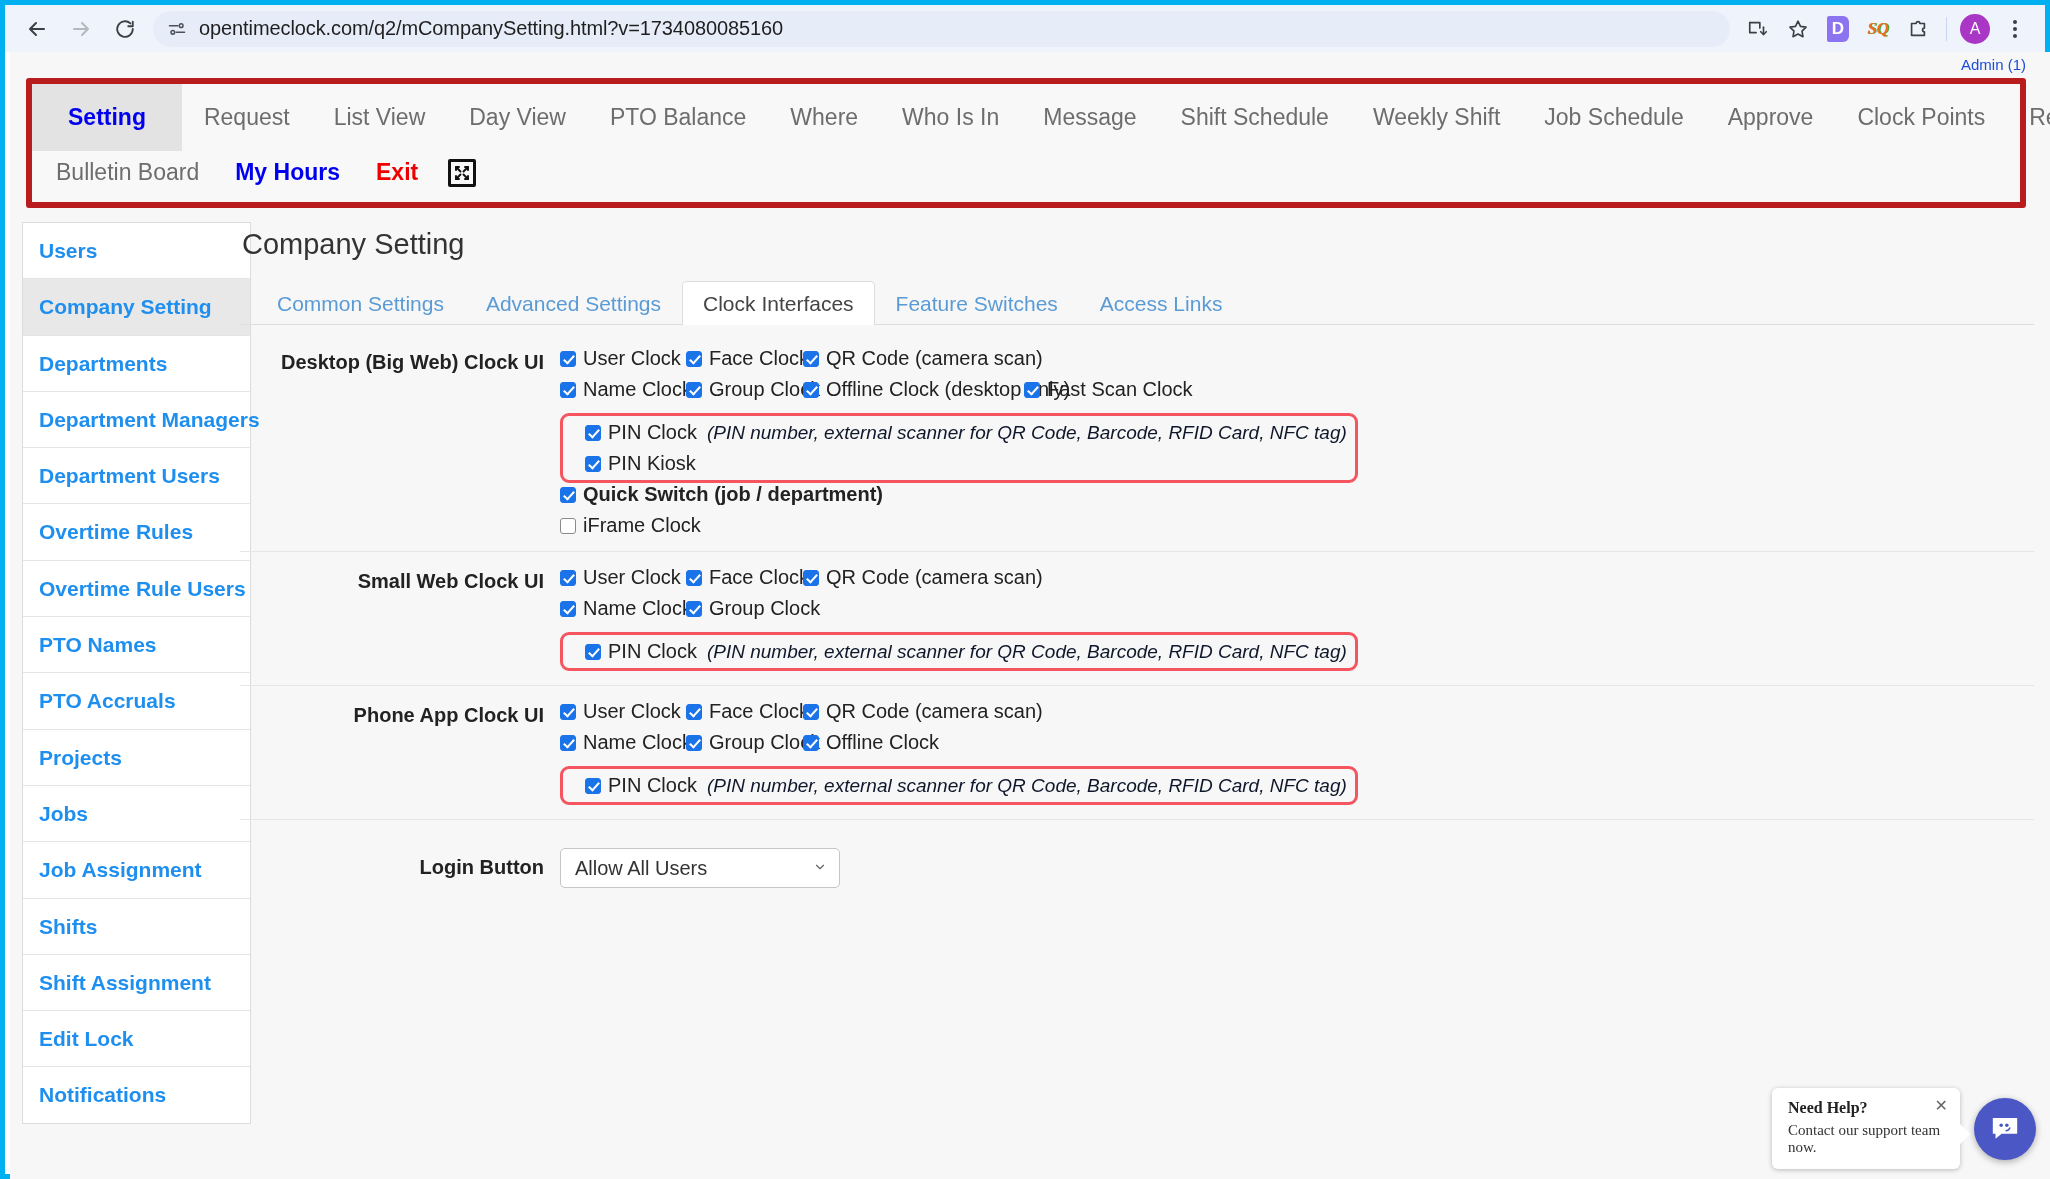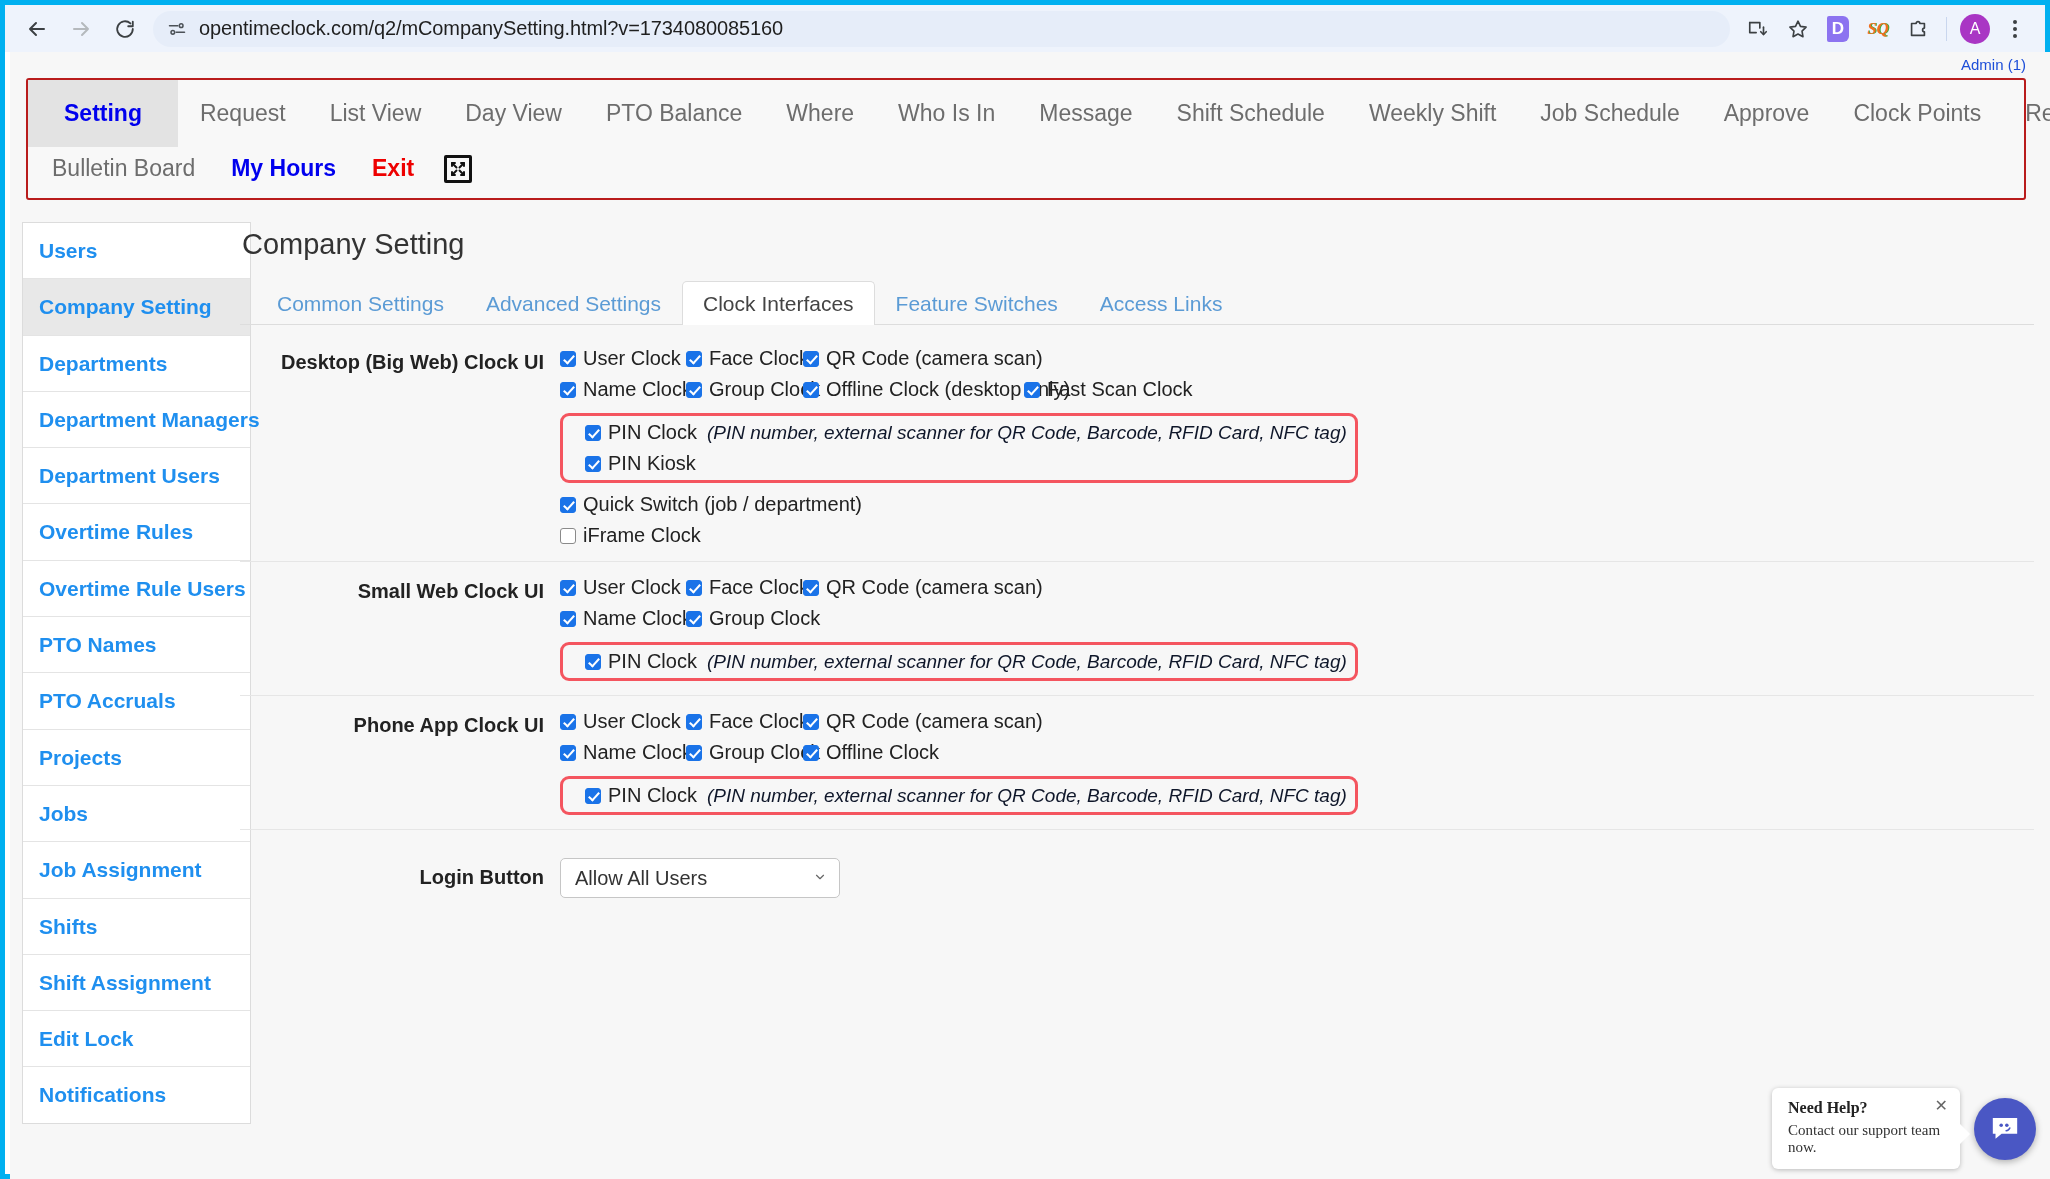--- a/index.html
+++ b/index.html
@@ -102,21 +102,21 @@
     font-size: 15px;
     color: #1d4ed8;
   }
 
   
   .topnav {
     position: absolute;
     left: 16px; top: 26px;
     width: 2000px;
     background: #f8f8f8;
-    border: 2px solid #b91c1c;
+    border: 6px solid #b91c1c;
     border-radius: 3px;
     padding-bottom: 8px;
   }
   .nav-row1 { display: flex; align-items: stretch; }
   .nav-item {
     font-size: 23px;
     color: #6d6d6d;
     padding: 22px 22px;
     white-space: nowrap;
     line-height: 1;
@@ -529,21 +529,21 @@
                 <span class="cb-hint">(PIN number, external scanner for QR Code, Barcode, RFID Card, NFC tag)</span>
               </div>
               <div class="cbline">
                 <label class="cb">
                   <span class="chk on"></span>
                   <span class="cb-label">PIN Kiosk</span>
                 </label>
               </div>
             </div>
 
-            <div class="cbline" style="margin-top:10px;">
+            <div class="cbline" style="font-weight:bold;">
               <label class="cb">
                 <span class="chk on"></span>
                 <span class="cb-label">Quick Switch (job / department)</span>
               </label>
             </div>
             <div class="cbline">
               <label class="cb">
                 <span class="chk off"></span>
                 <span class="cb-label">iFrame Clock</span>
               </label>

